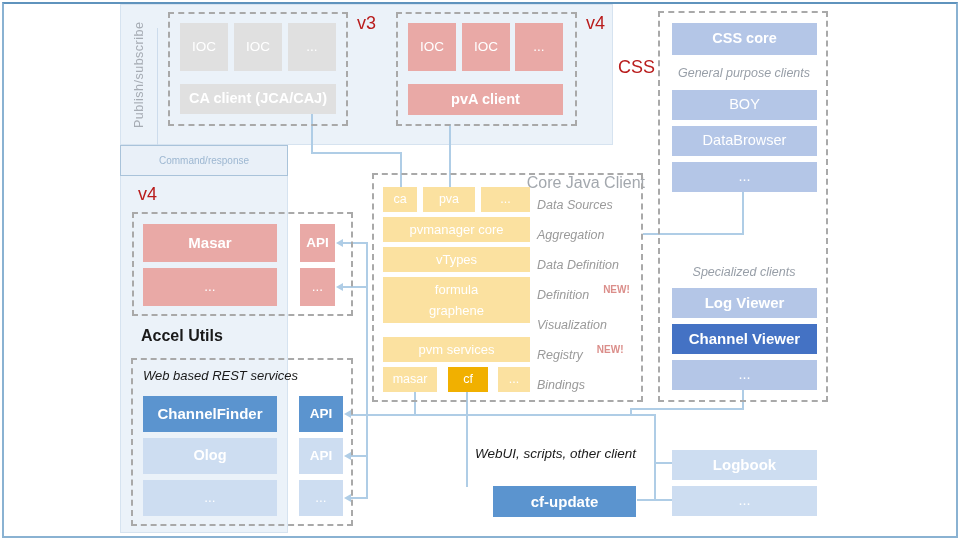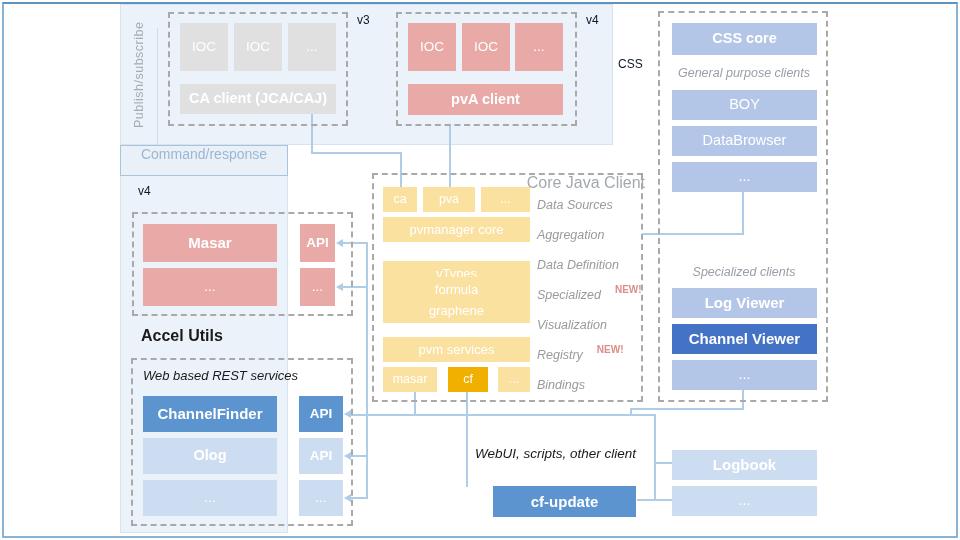--- a/index.html
+++ b/index.html
@@ -16,32 +16,32 @@
   .arrw{position:absolute;width:0;height:0;border-top:4px solid transparent;
         border-bottom:4px solid transparent;border-right:7px solid #afcde6;}
   .gray-box{background:#e0e0e0;}
   .pink-box{background:#e9a9a6;}
   .yellow-box{background:#fbe1a0;}
   .orange-box{background:#f1b000;}
   .lav-box{background:#b4c6e7;}
   .ltblue-box{background:#cdddf1;}
   .medblue-box{background:#5b94cf;}
   .darkblue-box{background:#4472c4;}
-  .tag{position:absolute;color:#0f172a;font-size:12px;}
+  .tag{position:absolute;color:#b91c1c;font-size:18px;}
   .ital{font-style:italic;}
   .side-row{position:absolute;left:537px;width:110px;height:25px;display:flex;align-items:center;
             font-style:italic;color:#9a9a9a;font-size:12.5px;white-space:nowrap;}
   .new{color:#db8e8a;font-size:10px;font-weight:700;margin-left:14px;
        position:relative;top:-5px;font-style:normal;}
   .vtext{position:absolute;left:120px;top:4px;width:37px;height:141px;display:flex;
          align-items:center;justify-content:center;writing-mode:vertical-rl;
          transform:rotate(180deg);color:#a6acb4;font-size:12.5px;letter-spacing:.5px;}
   .cmd{position:absolute;left:120px;top:145px;width:168px;height:31px;background:#e9f0f8;
-       border:1px solid #a9c3da;box-sizing:border-box;display:flex;align-items:flex-start;
-       justify-content:center;color:#9db7d1;font-size:14px;}
+       border:1px solid #a9c3da;box-sizing:border-box;display:flex;align-items:center;
+       justify-content:center;color:#9db7d1;font-size:10px;}
   .w400{font-weight:400;} .w600{font-weight:600;} .w700{font-weight:700;}
   .f125{font-size:12.5px;} .f13{font-size:13px;} .f135{font-size:13.5px;}
   .f145{font-size:14.5px;} .f15{font-size:15px;}
   .caption-dark{position:absolute;color:#1a1a1a;}
   .center-lbl{position:absolute;left:660px;width:168px;text-align:center;font-style:italic;
               color:#989fa8;font-size:12.5px;}
 </style>
 </head>
 <body>
 
@@ -114,39 +114,39 @@
   <div class="box ltblue-box w400 f135" style="left:143px;top:480px;width:134px;height:36px;">...</div>
   <div class="box ltblue-box w400 f135" style="left:299px;top:480px;width:44px;height:36px;">...</div>
 
   <div class="abs" style="left:500px;top:150px;width:145px;text-align:right;font-size:16px;color:#a3a8ae;">Core Java Client</div>
   <div class="dashed" style="left:372px;top:173px;width:271px;height:229px;"></div>
 
   <div class="box yellow-box w400 f125" style="left:383px;top:187px;width:34px;height:25px;">ca</div>
   <div class="box yellow-box w400 f125" style="left:423px;top:187px;width:52px;height:25px;">pva</div>
   <div class="box yellow-box w400 f125" style="left:481px;top:187px;width:49px;height:25px;">...</div>
   <div class="box yellow-box w400 f13" style="left:383px;top:217px;width:147px;height:25px;">pvmanager core</div>
-  <div class="box yellow-box w400 f13" style="left:383px;top:247px;width:147px;height:25px;margin-top:14px;">vTypes</div>
+  <div class="box yellow-box w400 f13" style="left:383px;top:247px;width:147px;height:25px;">vTypes</div>
   <div class="box yellow-box w400 f13" style="left:383px;top:277px;width:147px;height:25px;">formula</div>
   <div class="box yellow-box w400 f13" style="left:383px;top:298px;width:147px;height:25px;">graphene</div>
   <div class="box yellow-box w400 f13" style="left:383px;top:337px;width:147px;height:25px;">pvm services</div>
   <div class="box yellow-box w400 f125" style="left:383px;top:367px;width:54px;height:25px;">masar</div>
   <div class="box orange-box w400 f125" style="left:448px;top:367px;width:40px;height:25px;">cf</div>
   <div class="box yellow-box w400 f125" style="left:498px;top:367px;width:32px;height:25px;">...</div>
 
   <div class="side-row" style="top:192px;">
     <span>Data Sources</span>
   </div>
   <div class="side-row" style="top:252px;">
     <span>Data Definition</span>
   </div>
   <div class="side-row" style="top:222px;">
     <span>Aggregation</span>
   </div>
   <div class="side-row" style="top:282px;">
-    <span>Specialized</span>
+    <span>Definition</span>
     <span class="new">NEW!</span>
   </div>
   <div class="side-row" style="top:312px;">
     <span>Visualization</span>
   </div>
   <div class="side-row" style="top:342px;">
     <span>Registry</span>
     <span class="new">NEW!</span>
   </div>
   <div class="side-row" style="top:372px;">

